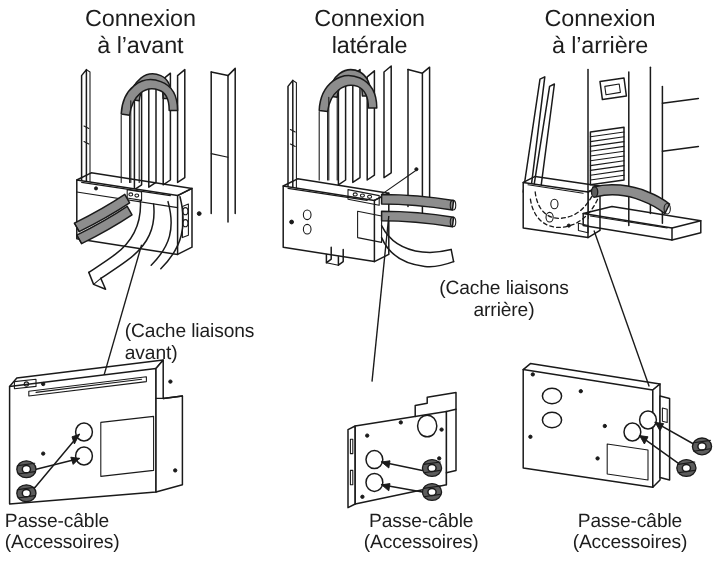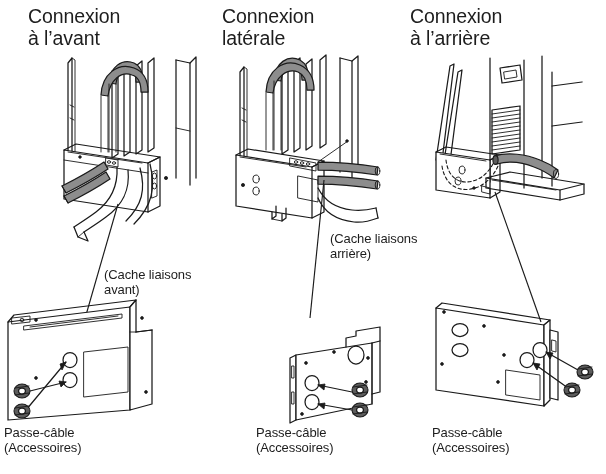--- a/index.html
+++ b/index.html
@@ -22,24 +22,24 @@
     color: #1d1d1d;
     line-height: 1.12;
     white-space: pre-line;
   }
   .heading {
     font-size: 19.5px;
     text-align: center;
     letter-spacing: -0.1px;
   }
   .caption {
-    font-size: 13px;
+    font-size: 16px;
     letter-spacing: -0.1px;
   }
-  .cap-center { text-align: left; }
+  .cap-center { text-align: center; }
   .cap-left { text-align: left; }
 
   
   #heading-front { left: 28px;  top: 6px;  width: 178px; }
   #heading-side  { left: 222px; top: 6px;  width: 172px; }
   #heading-rear  { left: 410px; top: 6px;  width: 180px; }
 
   
   #cap-front-cover { left: 104px; top: 268px; width: 190px; }
   #cap-rear-cover  { left: 330px; top: 232px; width: 180px; }

